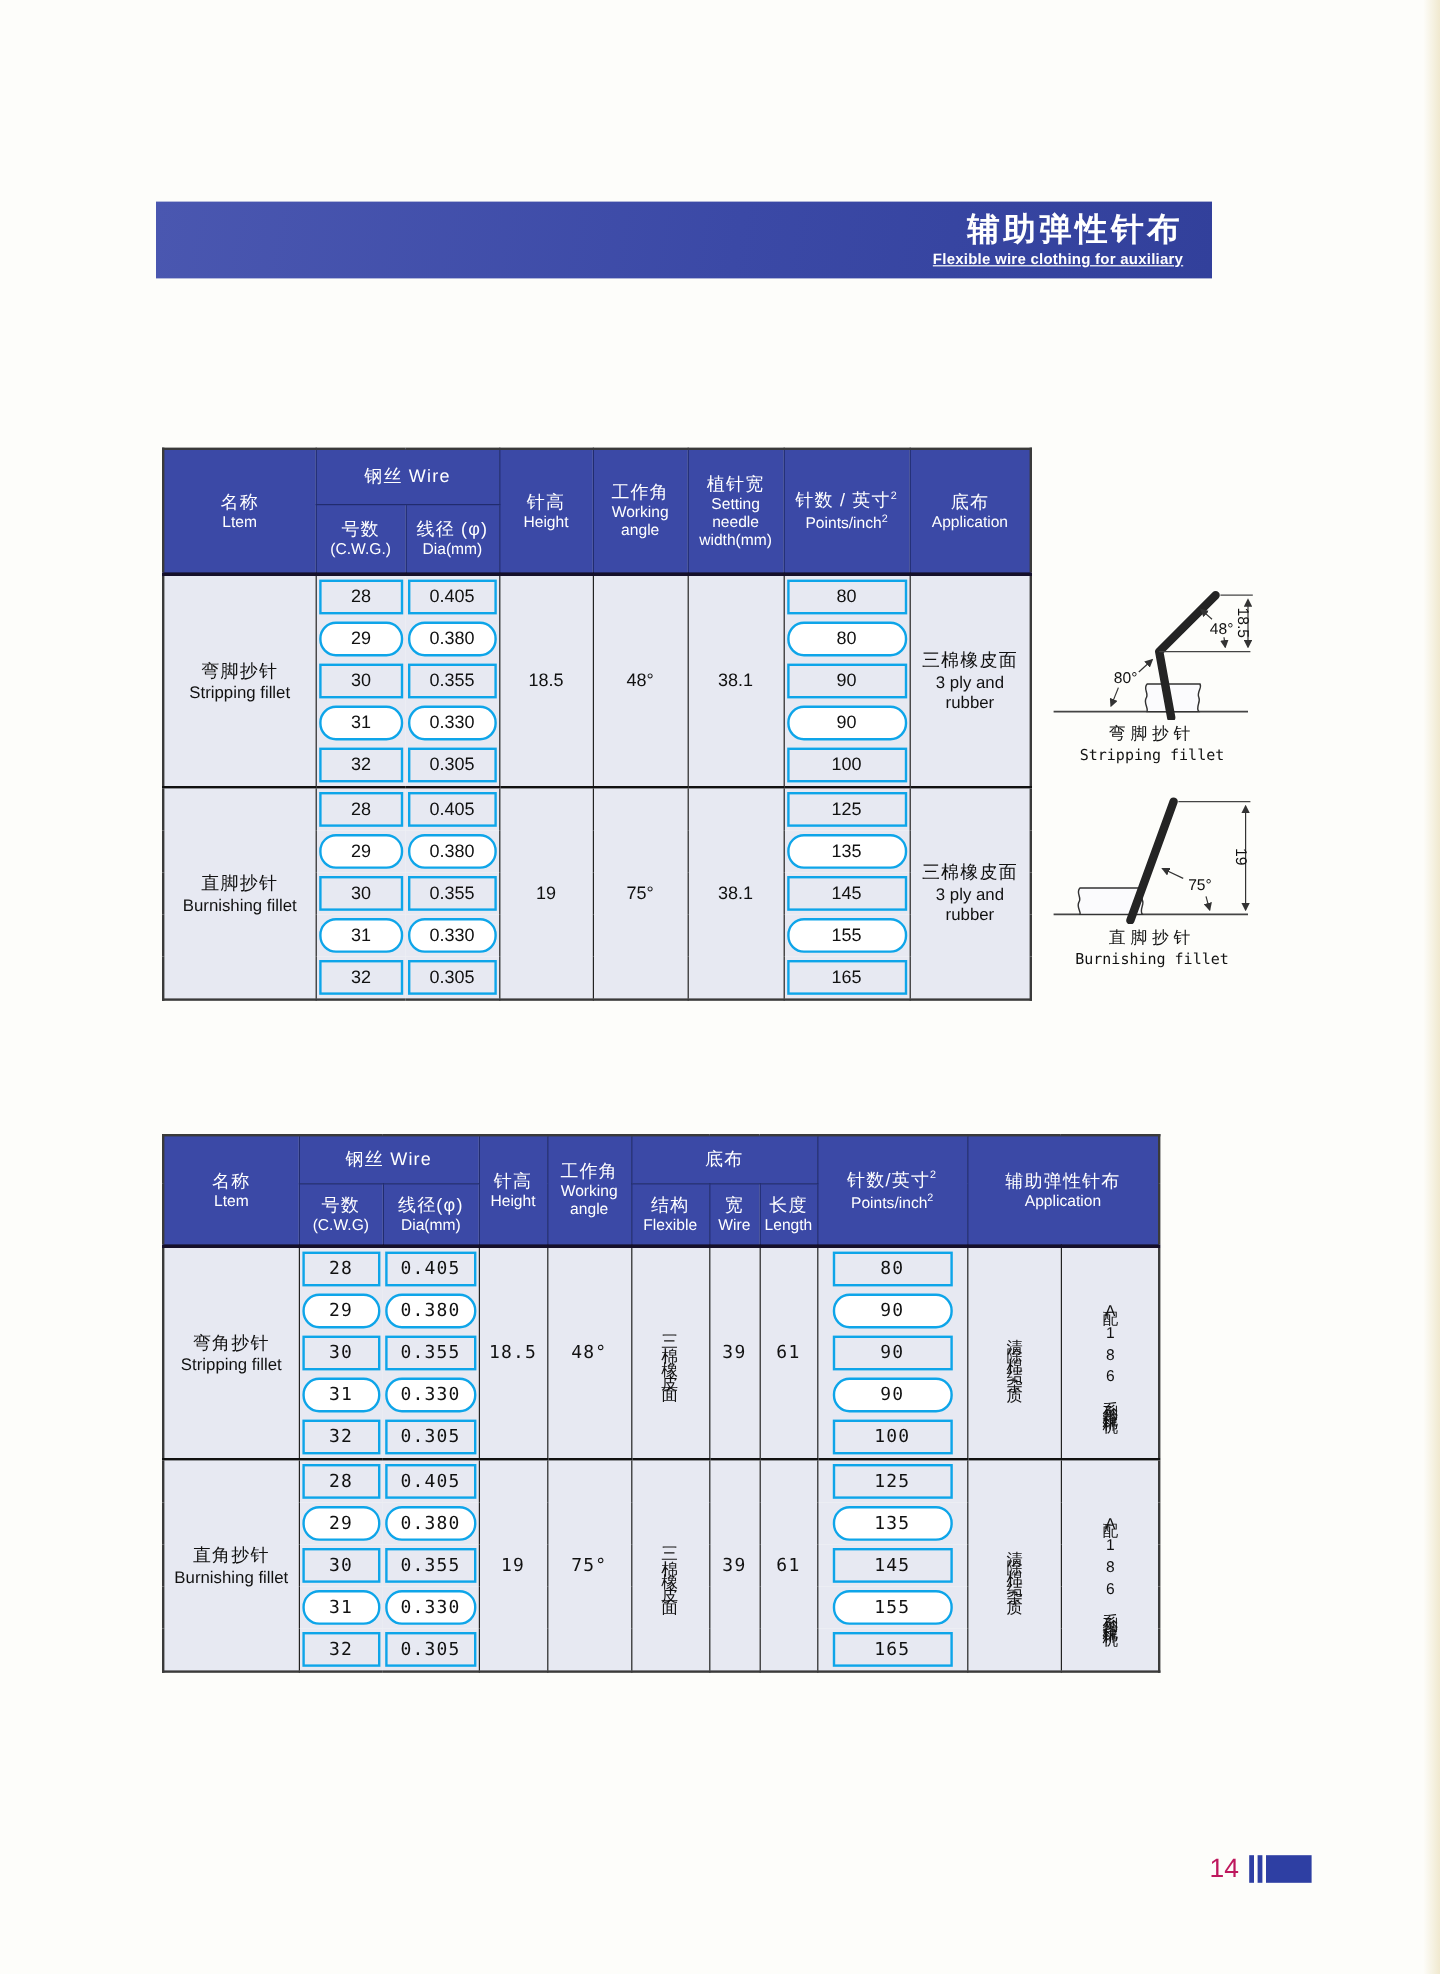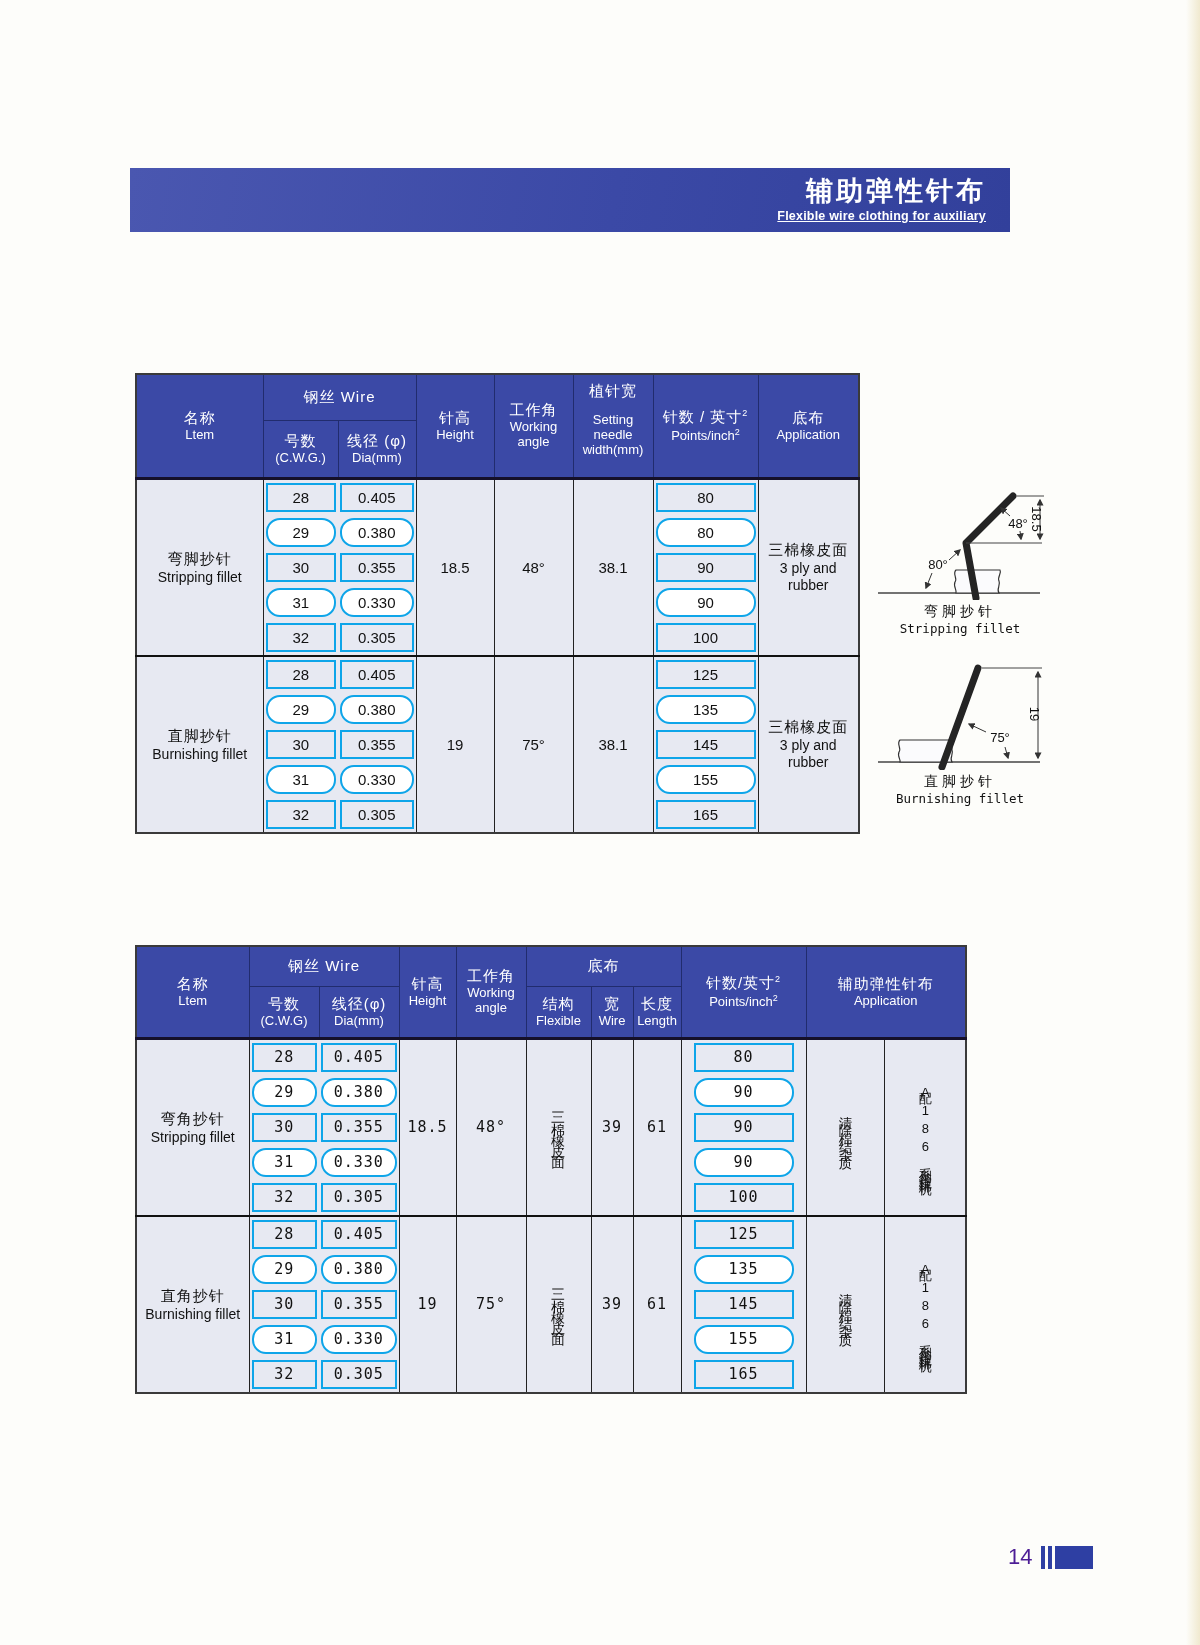--- a/index.html
+++ b/index.html
@@ -24,21 +24,21 @@
   .t2{position:absolute;left:135px;top:945px;width:830px;}
   th{background:#3b49a6;color:#fff;font-weight:normal;border:1px solid #212c6e;
      text-align:center;vertical-align:middle;padding:2px;}
   thead{border-bottom:3px solid #15102a;}
   .t1 thead tr:nth-child(1){height:46px;}
   .t1 thead tr:nth-child(2){height:58px;}
   .t2 thead tr:nth-child(1){height:40px;}
   .t2 thead tr:nth-child(2){height:52px;}
   .hz{font-size:15px;letter-spacing:1px;}
   .he{font-size:13px;line-height:1.15;}
-  .he.narrow{width:72px;margin:12px auto;}
+  .he.narrow{width:72px;margin:0 auto;}
   sup{font-size:9px;}
   tbody tr{height:35px;}
   td{background:#e7e9f2;text-align:center;vertical-align:middle;font-size:15px;padding:0;}
   td .zh{font-size:15px;letter-spacing:1px;}
   td .en{font-size:14px;}
   .fnd-en{width:78px;margin:0 auto;line-height:1.2;}
   .name-td{border-right:1.6px solid #222;}
   .fnd-td{border-left:1.6px solid #222;}
   .sep{border-left:1.6px solid #222;border-right:1.6px solid #222;}
   tr.sec2>td{border-top:2.5px solid #111;}
@@ -56,21 +56,21 @@
   
   .diagram{position:absolute;width:184px;text-align:center;}
   #d1{left:868px;top:460px;}
   #d2{left:868px;top:650px;}
   .diagram svg{display:block;margin:0 auto;}
   .cap-zh{font-size:14px;letter-spacing:4px;margin-top:3px;}
   .cap-en{font-size:12.5px;font-family:"DejaVu Sans Mono","Liberation Mono",monospace;}
   .dlabel{font-size:13px;fill:#111;font-family:"Liberation Sans",sans-serif;}
   
   .pagefoot{position:absolute;left:1008px;top:1544px;display:flex;align-items:center;}
-  .pagenum{font-size:22px;color:#4c1d95;margin-right:9px;}
+  .pagenum{font-size:22px;color:#be185d;margin-right:9px;}
   .bar{background:#2e3fa3;height:23px;display:inline-block;}
   .bar.thin{width:4px;margin-right:3px;}
   .bar.wide{width:38px;}
 </style>
 </head>
 <body>
 
 <div class="scan-edge"></div>
 
 <div class="band">

